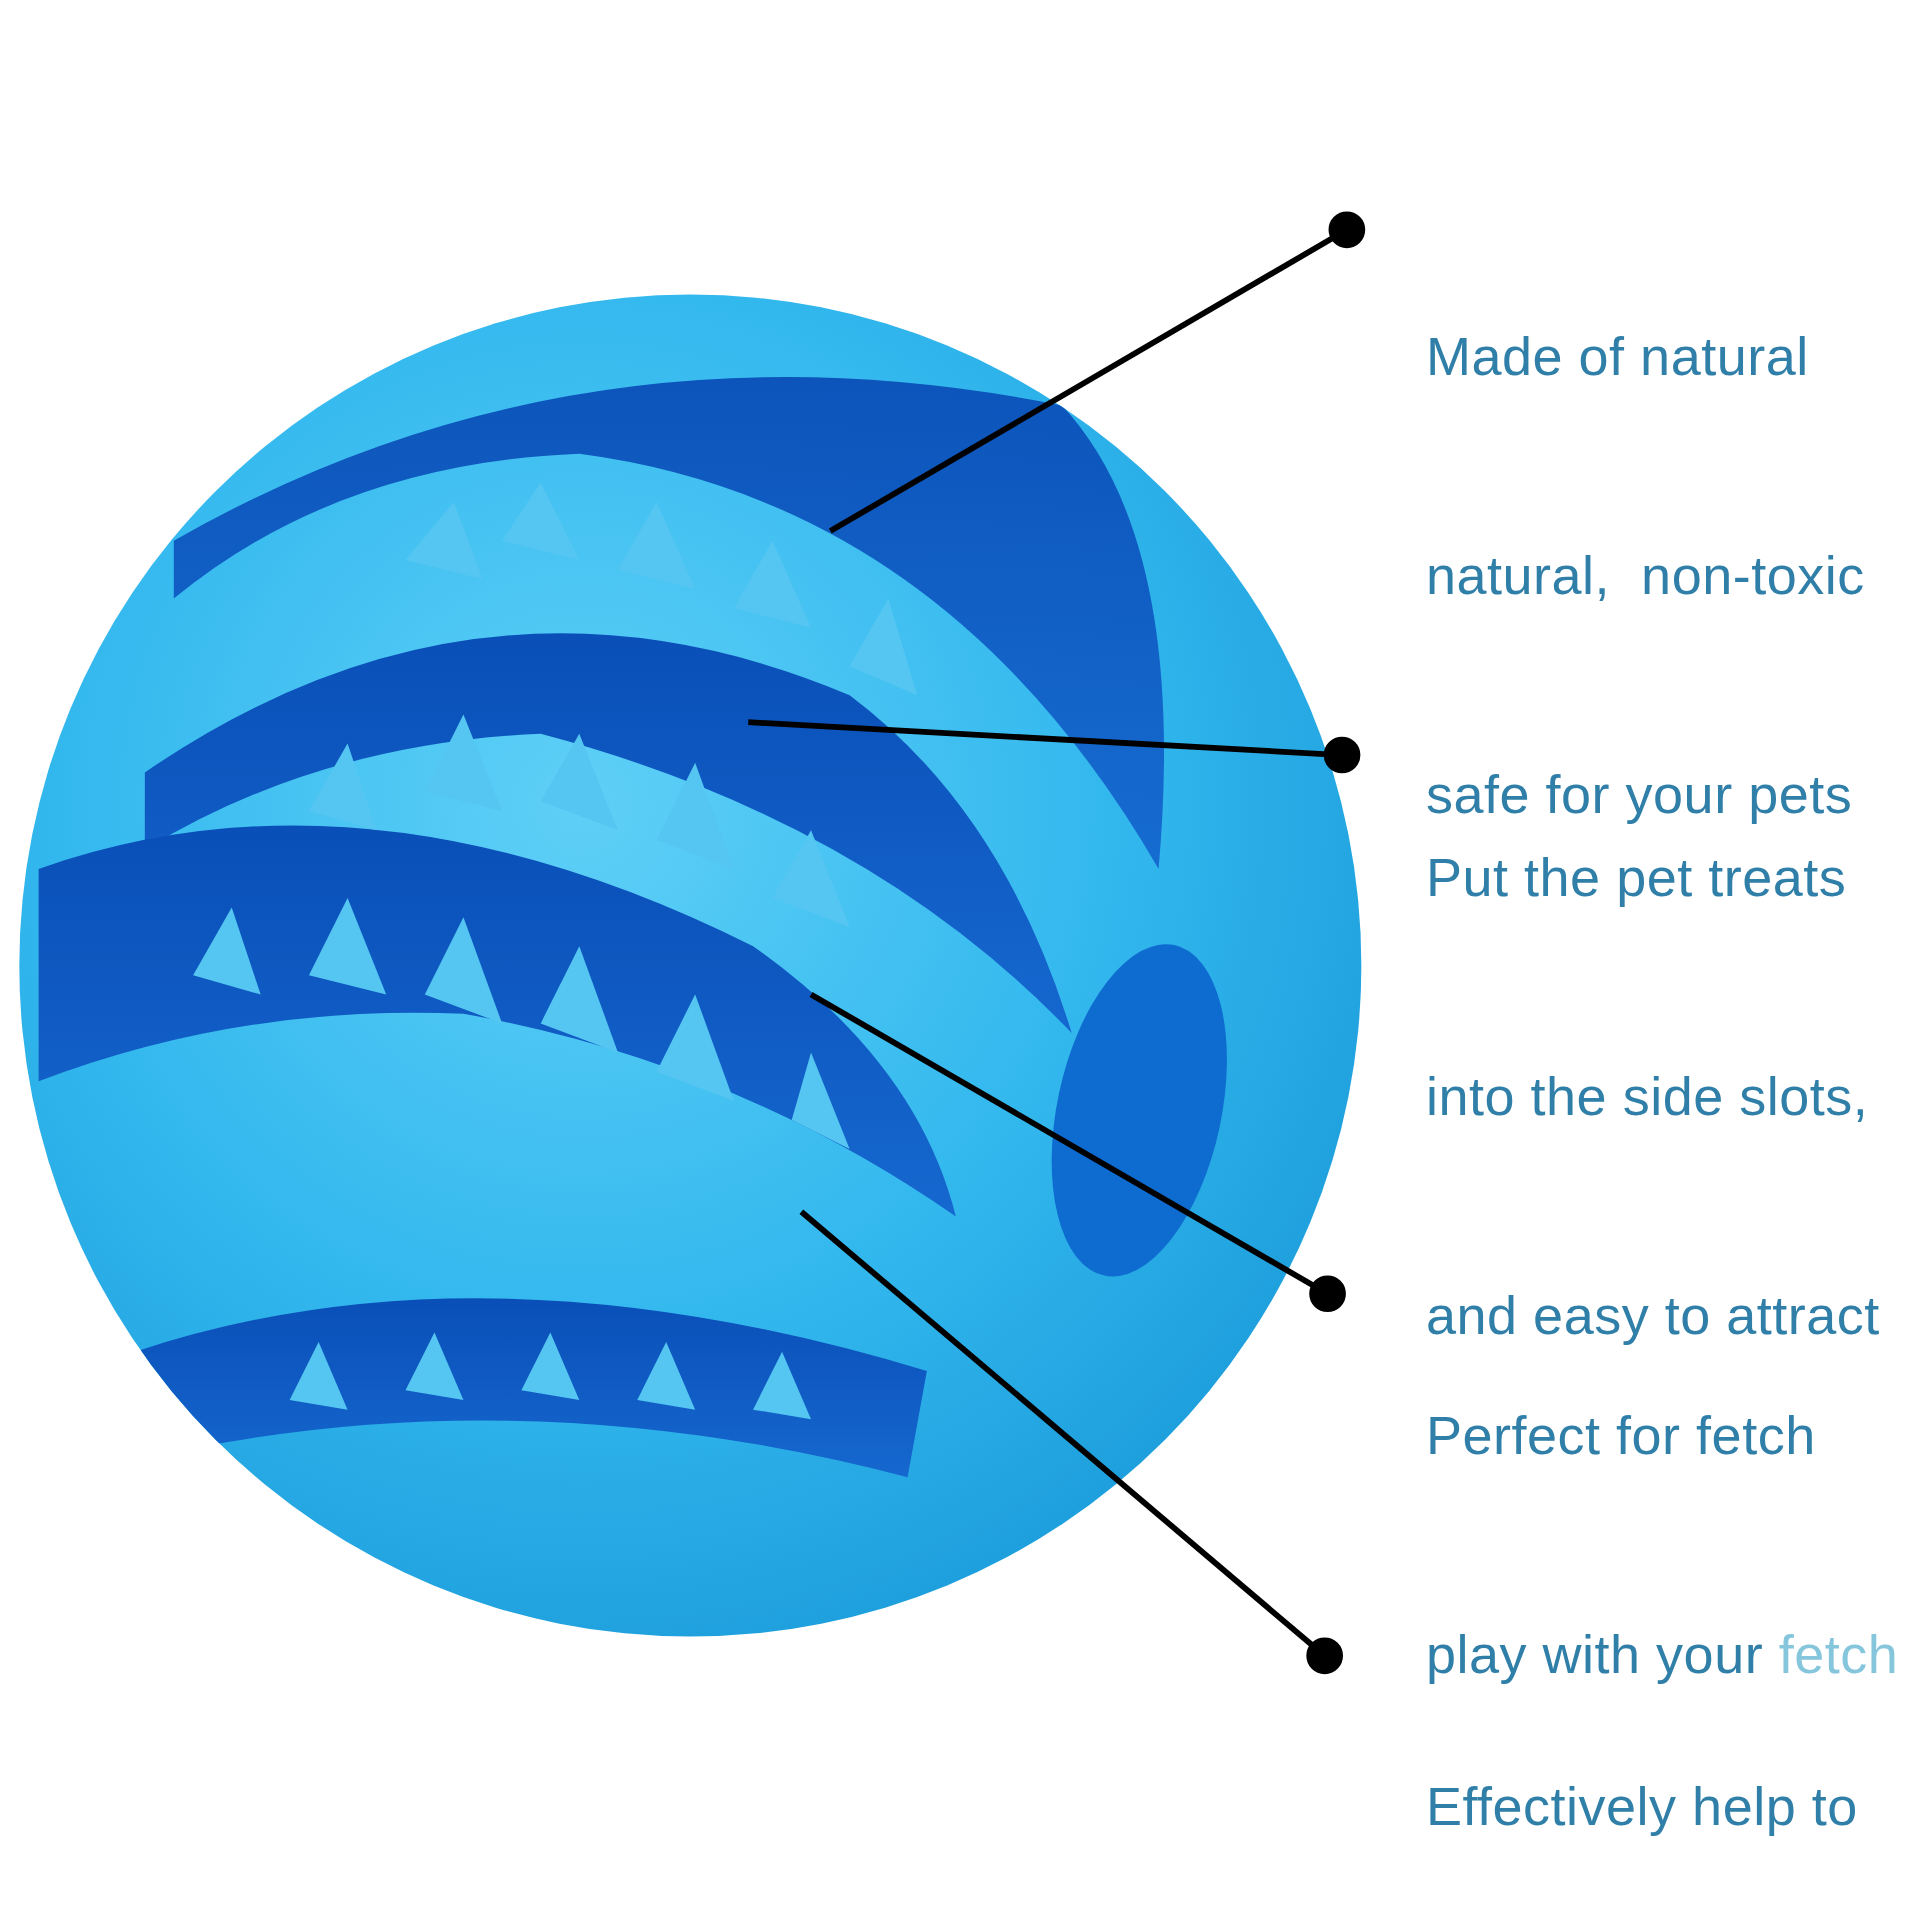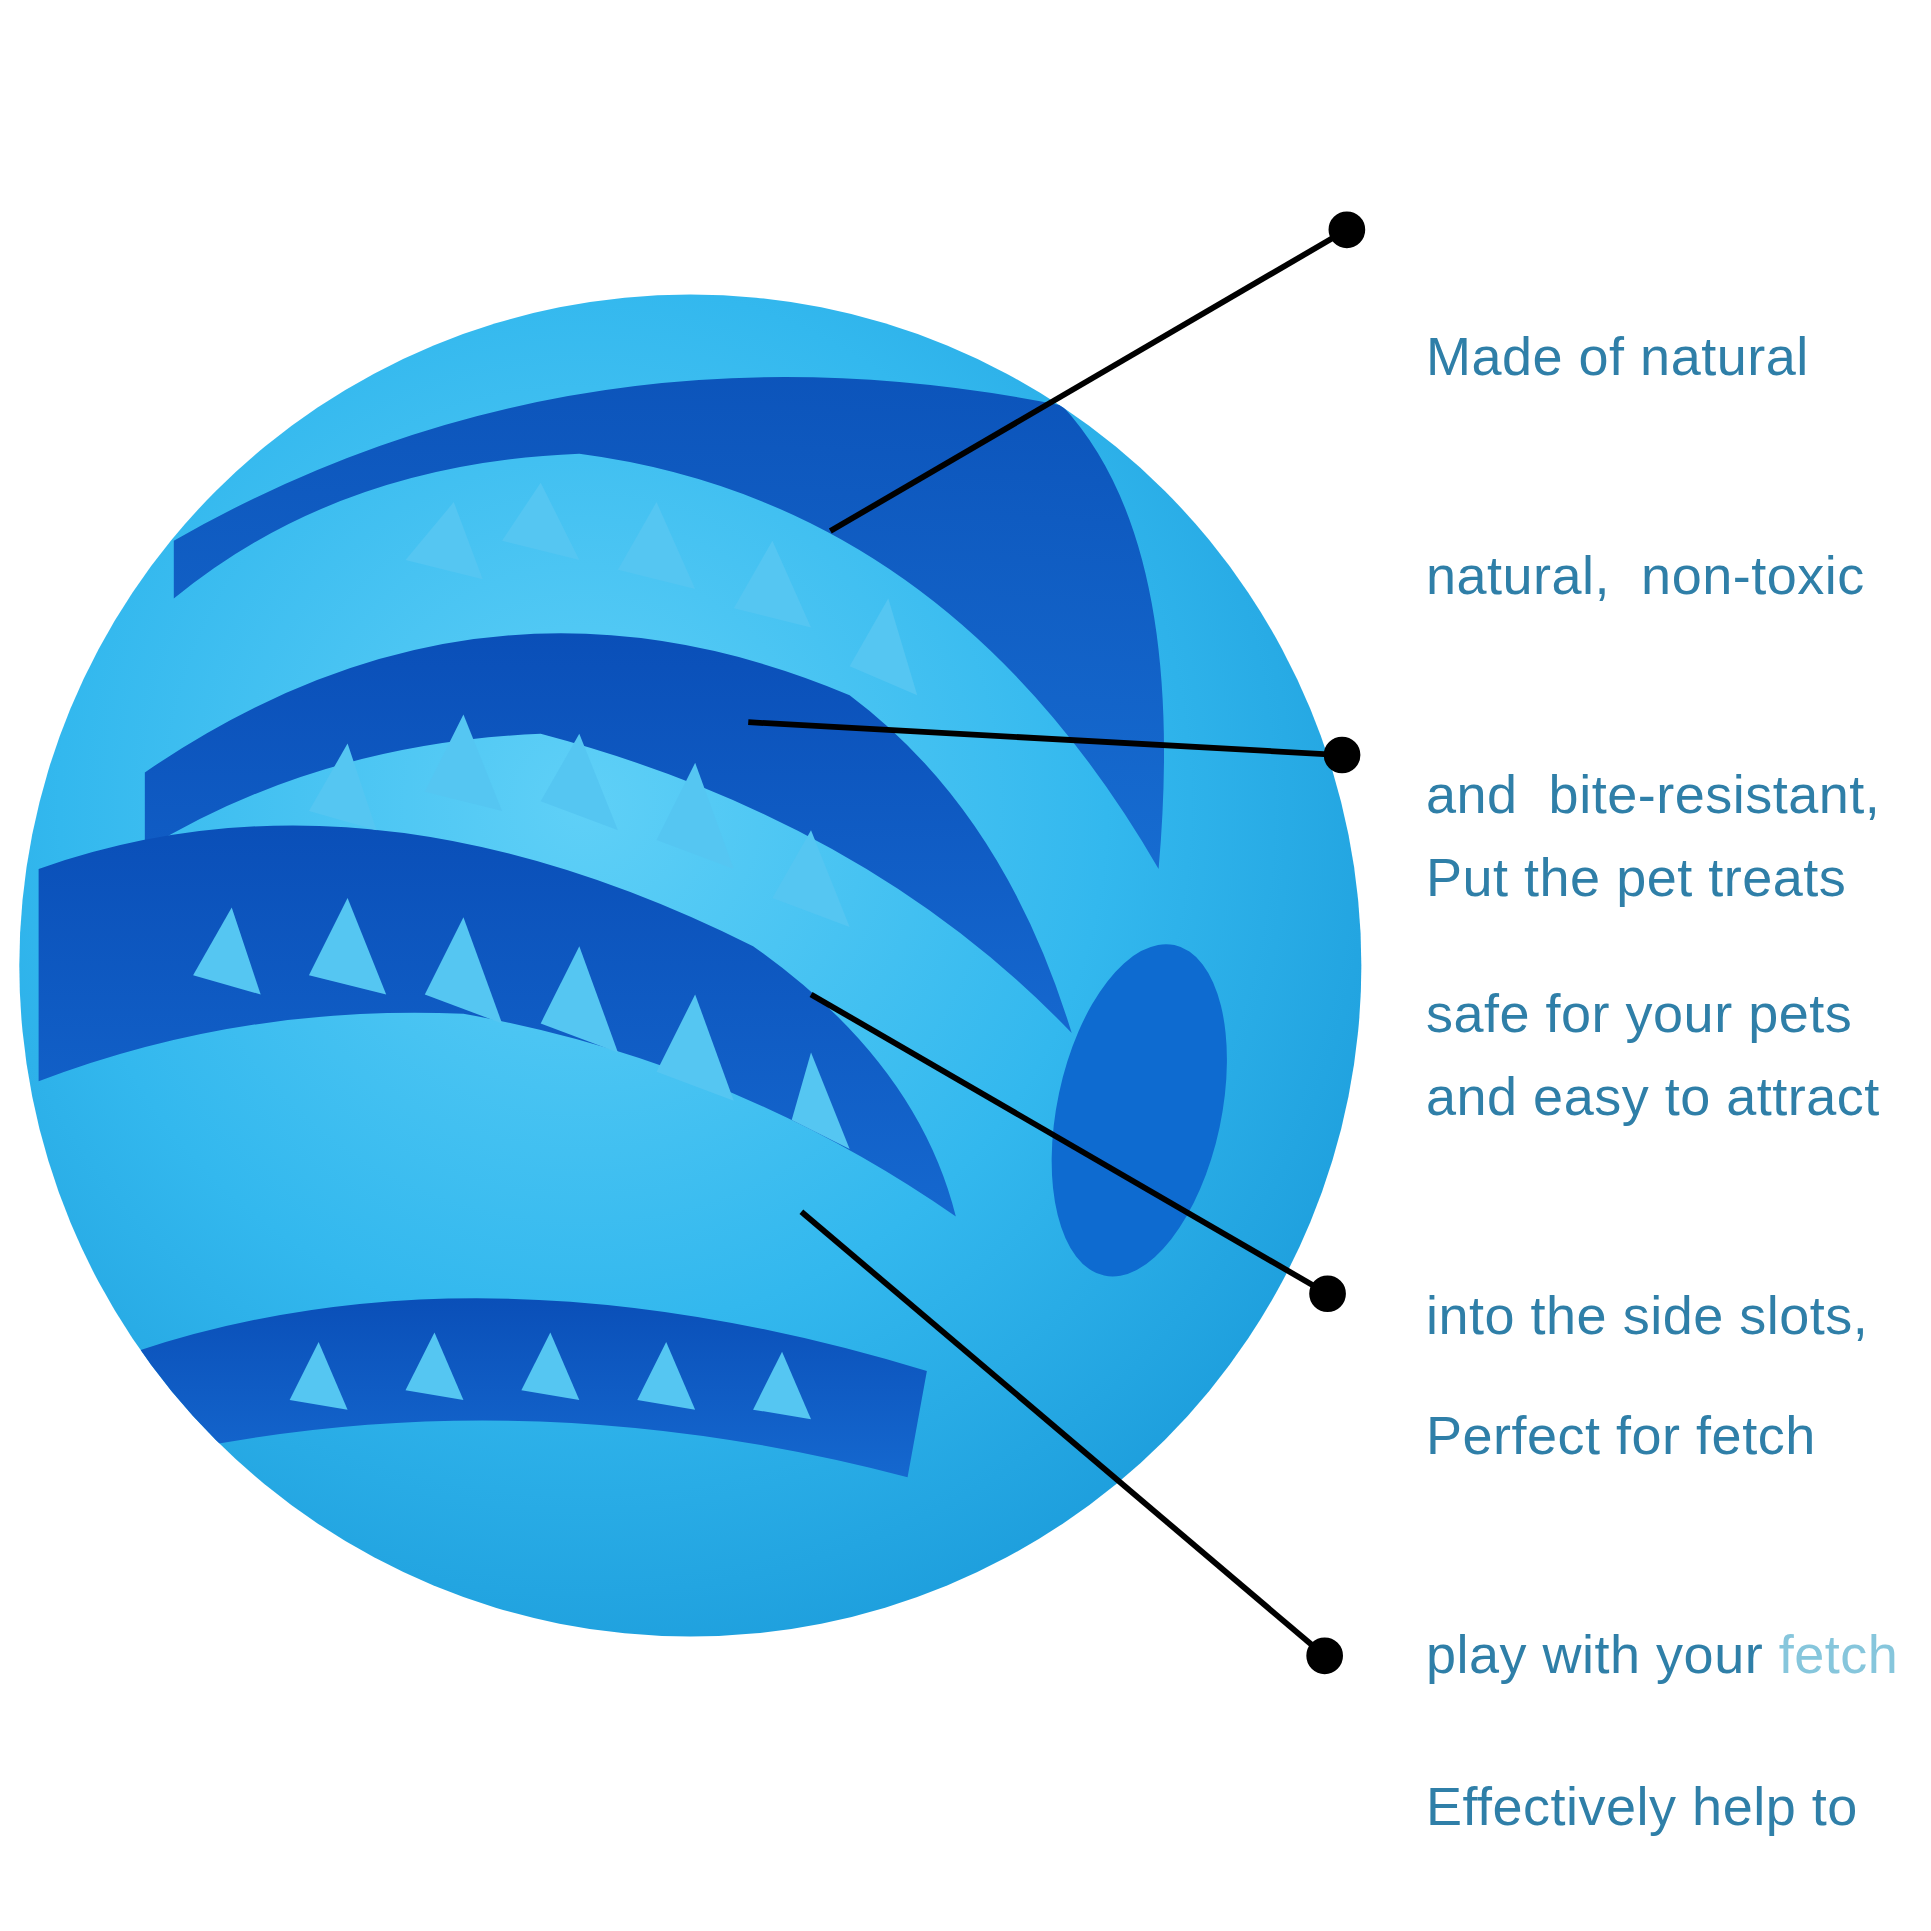--- a/index.html
+++ b/index.html
@@ -82,28 +82,27 @@
       <circle cx="1375" cy="1340" r="16"></circle>
       <line x1="830" y1="1255" x2="1372" y2="1715"></line>
       <circle cx="1372" cy="1715" r="16"></circle>
     </g>
   </svg>
 </div>
 
 <div class="callout-text" style="top: 174px;">
   <div class="line">Made of natural</div>
   <div class="line">natural,  non-toxic</div>
-  <div class="line">and  bite-resistant,</div>
   <div class="line">safe for your pets</div>
 </div>
 
 <div class="callout-text" style="top: 695px;">
   <div class="line">Put the pet treats</div>
+  <div class="line">into the side slots,</div>
   <div class="line">and easy to attract</div>
-  <div class="line">into the side slots,</div>
 </div>
 
 <div class="callout-text" style="top: 1253px;">
   <div class="line">Perfect for fetch</div>
   <div class="line"><span>play with your </span><span class="faded">fetch</span></div>
 </div>
 
 <div class="callout-text" style="top: 1624px;">
   <div class="line">Effectively help to</div>
   

